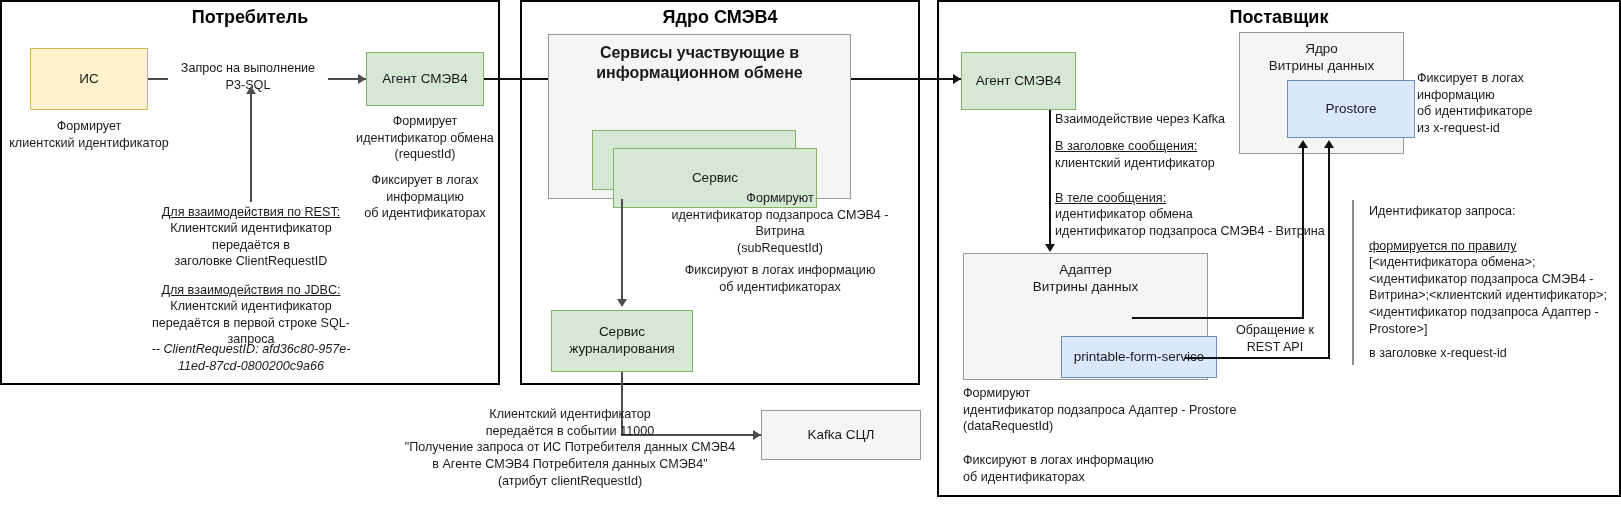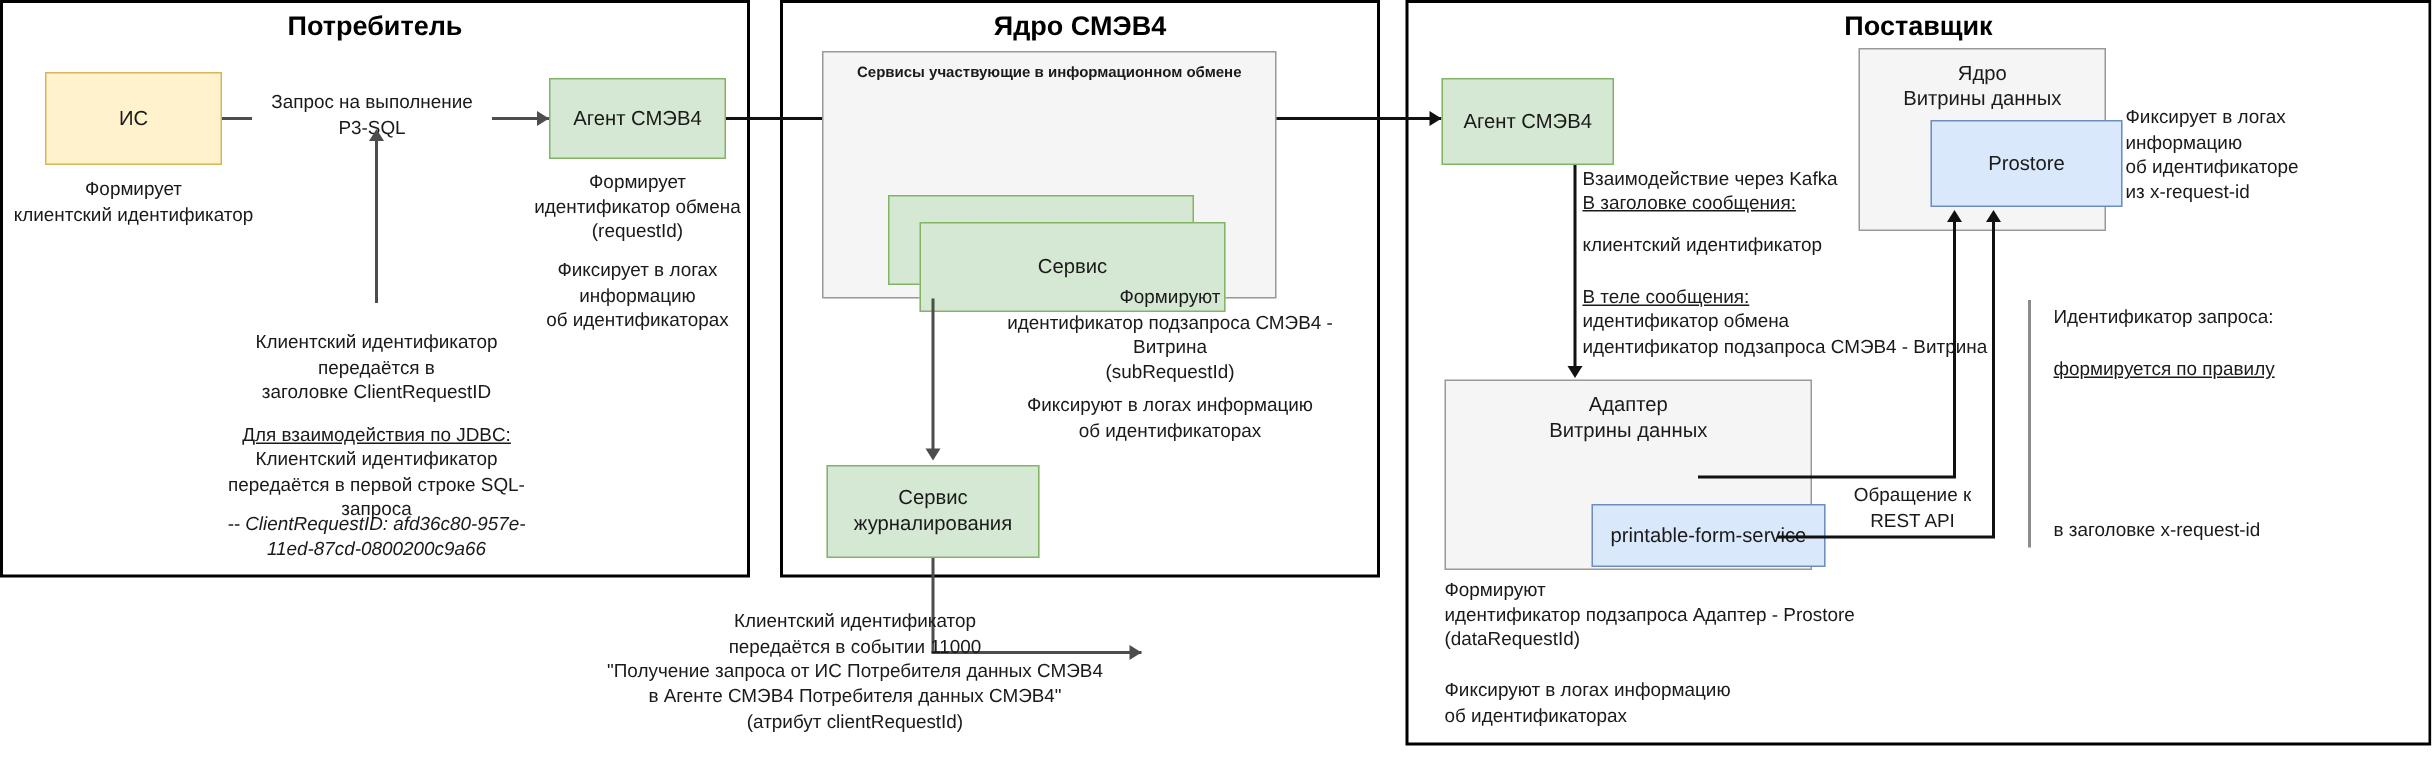--- a/index.html
+++ b/index.html
@@ -106,35 +106,36 @@
   <div class="txt c" style="left:343px;top:113px;width:164px;">Формирует
 идентификатор обмена
 (requestId)</div>
   <div class="txt c" style="left:343px;top:172px;width:164px;">Фиксирует в логах
 информацию
 об идентификаторах</div>
 
   <div class="ln v" style="left:250px;top:90px;height:112px;"></div>
   <div class="arw u" style="left:246px;top:86px;"></div>
 
+  <div class="txt c u" style="left:140px;top:204px;width:222px;">Для взаимодействия по REST:</div>
   <div class="txt c" style="left:140px;top:220px;width:222px;">Клиентский идентификатор
 передаётся в
 заголовке ClientRequestID</div>
 
   <div class="txt c u" style="left:140px;top:282px;width:222px;">Для взаимодействия по JDBC:</div>
   <div class="txt c" style="left:130px;top:298px;width:242px;">Клиентский идентификатор
 передаётся в первой строке SQL-
 запроса</div>
   <div class="txt c ital" style="left:130px;top:341px;width:242px;">-- ClientRequestID: afd36c80-957e-
 11ed-87cd-0800200c9a66</div>
 
   <div class="ln dark h" style="left:484px;top:78px;width:76px;"></div>
   <div class="arw r dark" style="left:552px;top:73.5px;"></div>
 
-  <div class="node grey top-label" style="left:548px;top:34px;width:303px;height:165px;font-weight:bold;font-size:10px;">Сервисы участвующие в
+  <div class="node grey top-label" style="left:548px;top:34px;width:303px;height:165px;font-weight:bold;font-size:16px;">Сервисы участвующие в
 информационном обмене</div>
 
   <div class="node green" style="left:592px;top:130px;width:204px;height:60px;"></div>
   <div class="node green" style="left:613px;top:148px;width:204px;height:60px;">Сервис</div>
 
   <div class="txt c" style="left:640px;top:190px;width:280px;">Формируют
 идентификатор подзапроса СМЭВ4 -
 Витрина
 (subRequestId)</div>
   <div class="txt c" style="left:640px;top:262px;width:280px;">Фиксируют в логах информацию
@@ -151,28 +152,29 @@
   <div class="arw r" style="left:753px;top:429.5px;"></div>
 
   <div class="ln dark h" style="left:851px;top:78px;width:110px;"></div>
   <div class="arw r dark" style="left:953px;top:73.5px;"></div>
 
   <div class="txt c" style="left:385px;top:406px;width:370px;">Клиентский идентификатор
 передаётся в событии 11000
 "Получение запроса от ИС Потребителя данных СМЭВ4
 в Агенте СМЭВ4 Потребителя данных СМЭВ4"
 (атрибут clientRequestId)</div>
+  <div class="node grey" style="left:761px;top:410px;width:160px;height:50px;">Kafka СЦЛ</div>
 
   <div class="node green" style="left:961px;top:52px;width:115px;height:58px;">Агент СМЭВ4</div>
 
   <div class="ln dark v" style="left:1049px;top:110px;height:138px;"></div>
   <div class="arw d dark" style="left:1044.5px;top:244px;"></div>
 
   <div class="txt l" style="left:1055px;top:111px;width:300px;">Взаимодействие через Kafka</div>
-  <div class="txt l u" style="left:1055px;top:127px;width:300px;">В заголовке сообщения:</div>
+  <div class="txt l u" style="left:1055px;top:138px;width:300px;">В заголовке сообщения:</div>
   <div class="txt l" style="left:1055px;top:155px;width:300px;">клиентский идентификатор</div>
   <div class="txt l u" style="left:1055px;top:190px;width:300px;">В теле сообщения:</div>
   <div class="txt l" style="left:1055px;top:206px;width:310px;">идентификатор обмена
 идентификатор подзапроса СМЭВ4 - Витрина</div>
 
   <div class="node grey top-label" style="left:963px;top:253px;width:245px;height:127px;white-space:pre-line;">Адаптер
 Витрины данных</div>
 
   <div class="node blue" style="left:1029px;top:336px;width:156px;height:42px;">printable-form-service</div>
 
@@ -199,15 +201,20 @@
   <div class="ln dark v" style="left:1328px;top:148px;height:210px;"></div>
   <div class="arw u dark" style="left:1323.5px;top:140px;"></div>
 
   <div class="txt c" style="left:1220px;top:322px;width:110px;">Обращение к
 REST API</div>
 
   <div class="ln v" style="left:1352px;top:200px;height:165px;background:#8c8c8c;"></div>
 
   <div class="txt l" style="left:1369px;top:203px;width:250px;">Идентификатор запроса:</div>
   <div class="txt l u" style="left:1369px;top:238px;width:250px;">формируется по правилу</div>
+  <div class="txt l" style="left:1369px;top:254px;width:252px;">[&lt;идентификатора обмена&gt;;
+&lt;идентификатор подзапроса СМЭВ4 -
+Витрина&gt;;&lt;клиентский идентификатор&gt;;
+&lt;идентификатор подзапроса Адаптер -
+Prostore&gt;]</div>
   <div class="txt l" style="left:1369px;top:345px;width:250px;">в заголовке x-request-id</div>
 
 </div>
 
 </body></html>

